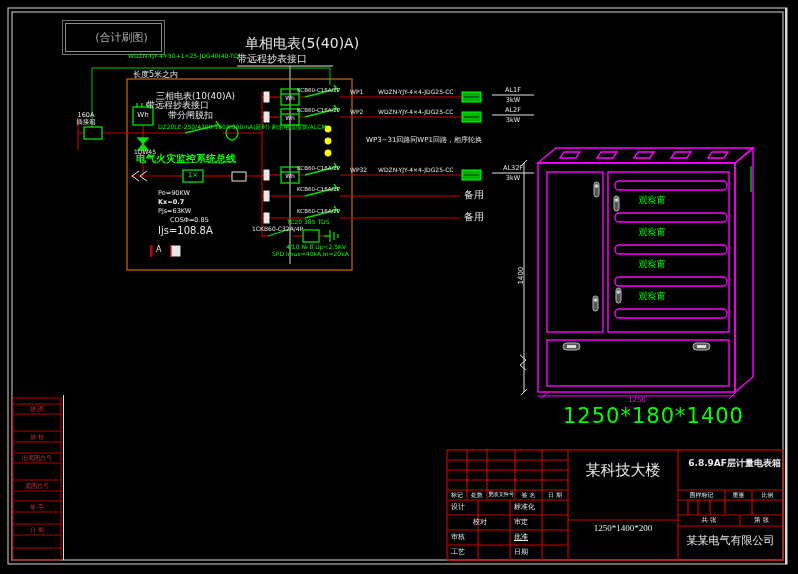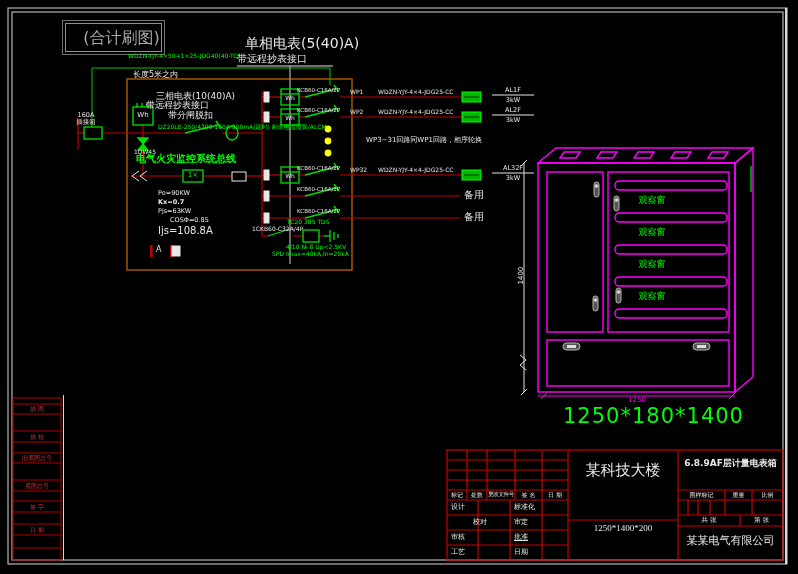--- a/index.html
+++ b/index.html
@@ -240,21 +240,21 @@
       <line x1="725" y1="490" x2="725" y2="515"></line>
         <line x1="752" y1="490" x2="752" y2="515"></line>
       <line x1="688" y1="500" x2="688" y2="515"></line>
         <line x1="698" y1="500" x2="698" y2="515"></line>
       <line x1="710" y1="500" x2="710" y2="515"></line>
       <line x1="740" y1="515" x2="740" y2="526"></line>
     </g>
   </svg>
 
   <div id="stamp">
-    <span class="t gy" style="position:static;font-size:16px;margin-left:16px;">(合计刷图)</span>
+    <span class="t gy" style="position:static;font-size:11px;margin-left:16px;">(合计刷图)</span>
   </div>
 
   <div class="t" style="left:237px;top:36px;font-size:14px;margin-left:8px;">单相电表(5(40)A)</div>
   <div class="t" style="left:237px;top:54px;font-size:10px;">带远程抄表接口</div>
   <div class="t g" style="left:128px;top:53px;font-size:6px;">WDZN-YJY-4×50+1×25-JDG40(40-TC)</div>
   <div class="t" style="left:133px;top:71px;font-size:8px;">长度5米之内</div>
   <div class="t" style="left:156px;top:92px;font-size:9px;">三相电表(10(40)A)</div>
   <div class="t" style="left:146px;top:101px;font-size:9px;">带远程抄表接口</div>
   <div class="t" style="left:168px;top:111px;font-size:9px;">带分闸脱扣</div>
   <div class="t g" style="left:158px;top:124px;font-size:6px;">DZ20LE-250/4300 160A 300mA(延时) 剩余电流报警/ALCM</div>
@@ -308,21 +308,21 @@
 
   <div class="t g c" style="left:630px;top:196px;width:44px;font-size:9px;">观察窗</div>
   <div class="t g c" style="left:630px;top:228px;width:44px;font-size:9px;">观察窗</div>
   <div class="t g c" style="left:630px;top:260px;width:44px;font-size:9px;">观察窗</div>
   <div class="t g c" style="left:630px;top:292px;width:44px;font-size:9px;">观察窗</div>
   <div class="t mg c" style="left:616px;top:397px;width:42px;font-size:7px;">1250</div>
   <div class="t" style="left:508px;top:268px;width:26px;font-size:7px;transform:rotate(-90deg);">1400</div>
   <div class="t g c" style="left:563px;top:406px;width:150px;font-size:21px;letter-spacing:1px;">1250*180*1400</div>
 
   <div class="t c" style="left:570px;top:463px;width:106px;font-size:15px;">某科技大楼</div>
-  <div class="t c" style="left:680px;top:459px;width:101px;font-size:9px;font-weight:bold;">6.8.9AF层计量电表箱</div>
+  <div class="t c" style="left:680px;top:459px;width:101px;font-size:9px;font-weight:bold;text-align:right;">6.8.9AF层计量电表箱</div>
   <div class="t c" style="left:570px;top:524px;width:106px;font-size:9px;font-family:Liberation Serif, serif;">1250*1400*200</div>
   <div class="t c" style="left:680px;top:535px;width:101px;font-size:11px;">某某电气有限公司</div>
 
   <div class="t c" style="left:447px;top:492px;width:20px;font-size:6px;">标记</div>
   <div class="t c" style="left:467px;top:492px;width:20px;font-size:6px;">处数</div>
   <div class="t c" style="left:487px;top:492px;width:28px;font-size:5.5px;letter-spacing:-0.4px;">更改文件号</div>
   <div class="t c" style="left:515px;top:492px;width:27px;font-size:6px;">签 名</div>
   <div class="t c" style="left:542px;top:492px;width:26px;font-size:6px;">日 期</div>
 
   <div class="t" style="left:451px;top:504px;font-size:7px;">设计</div>

